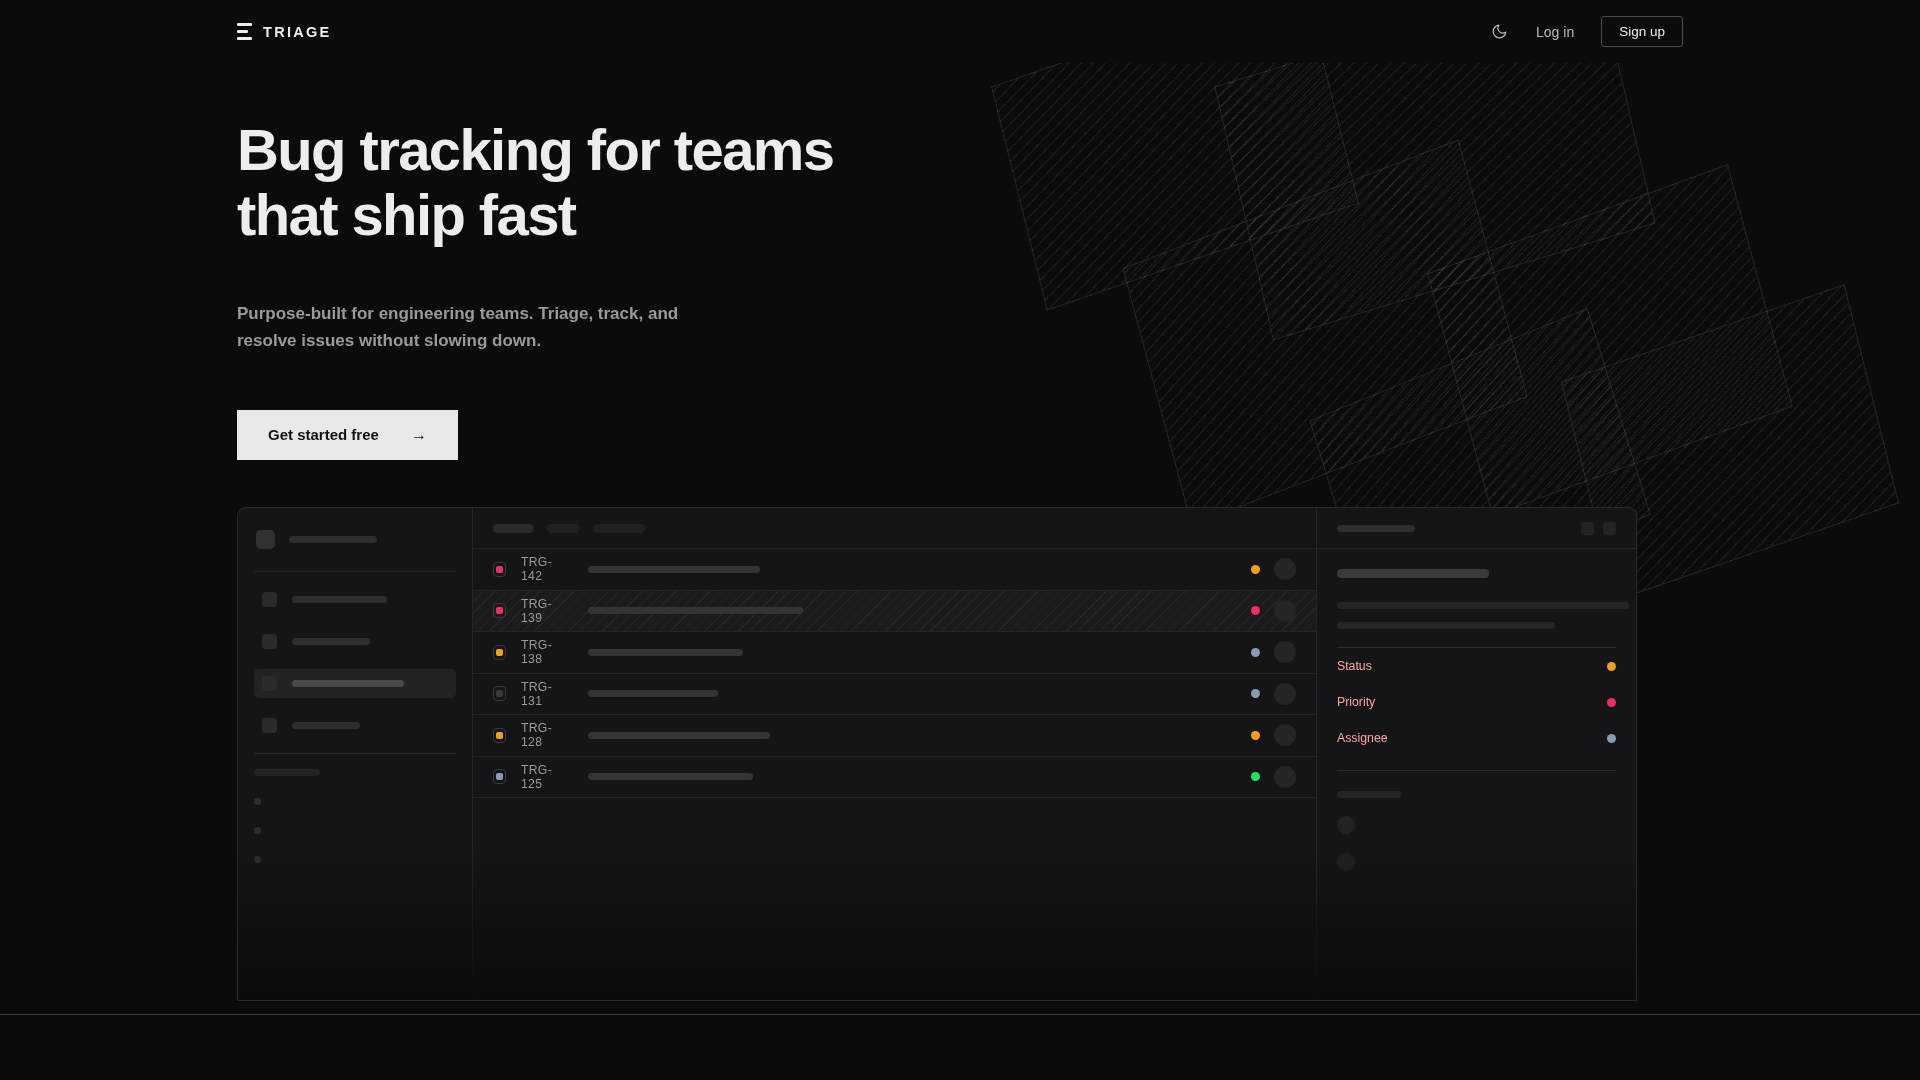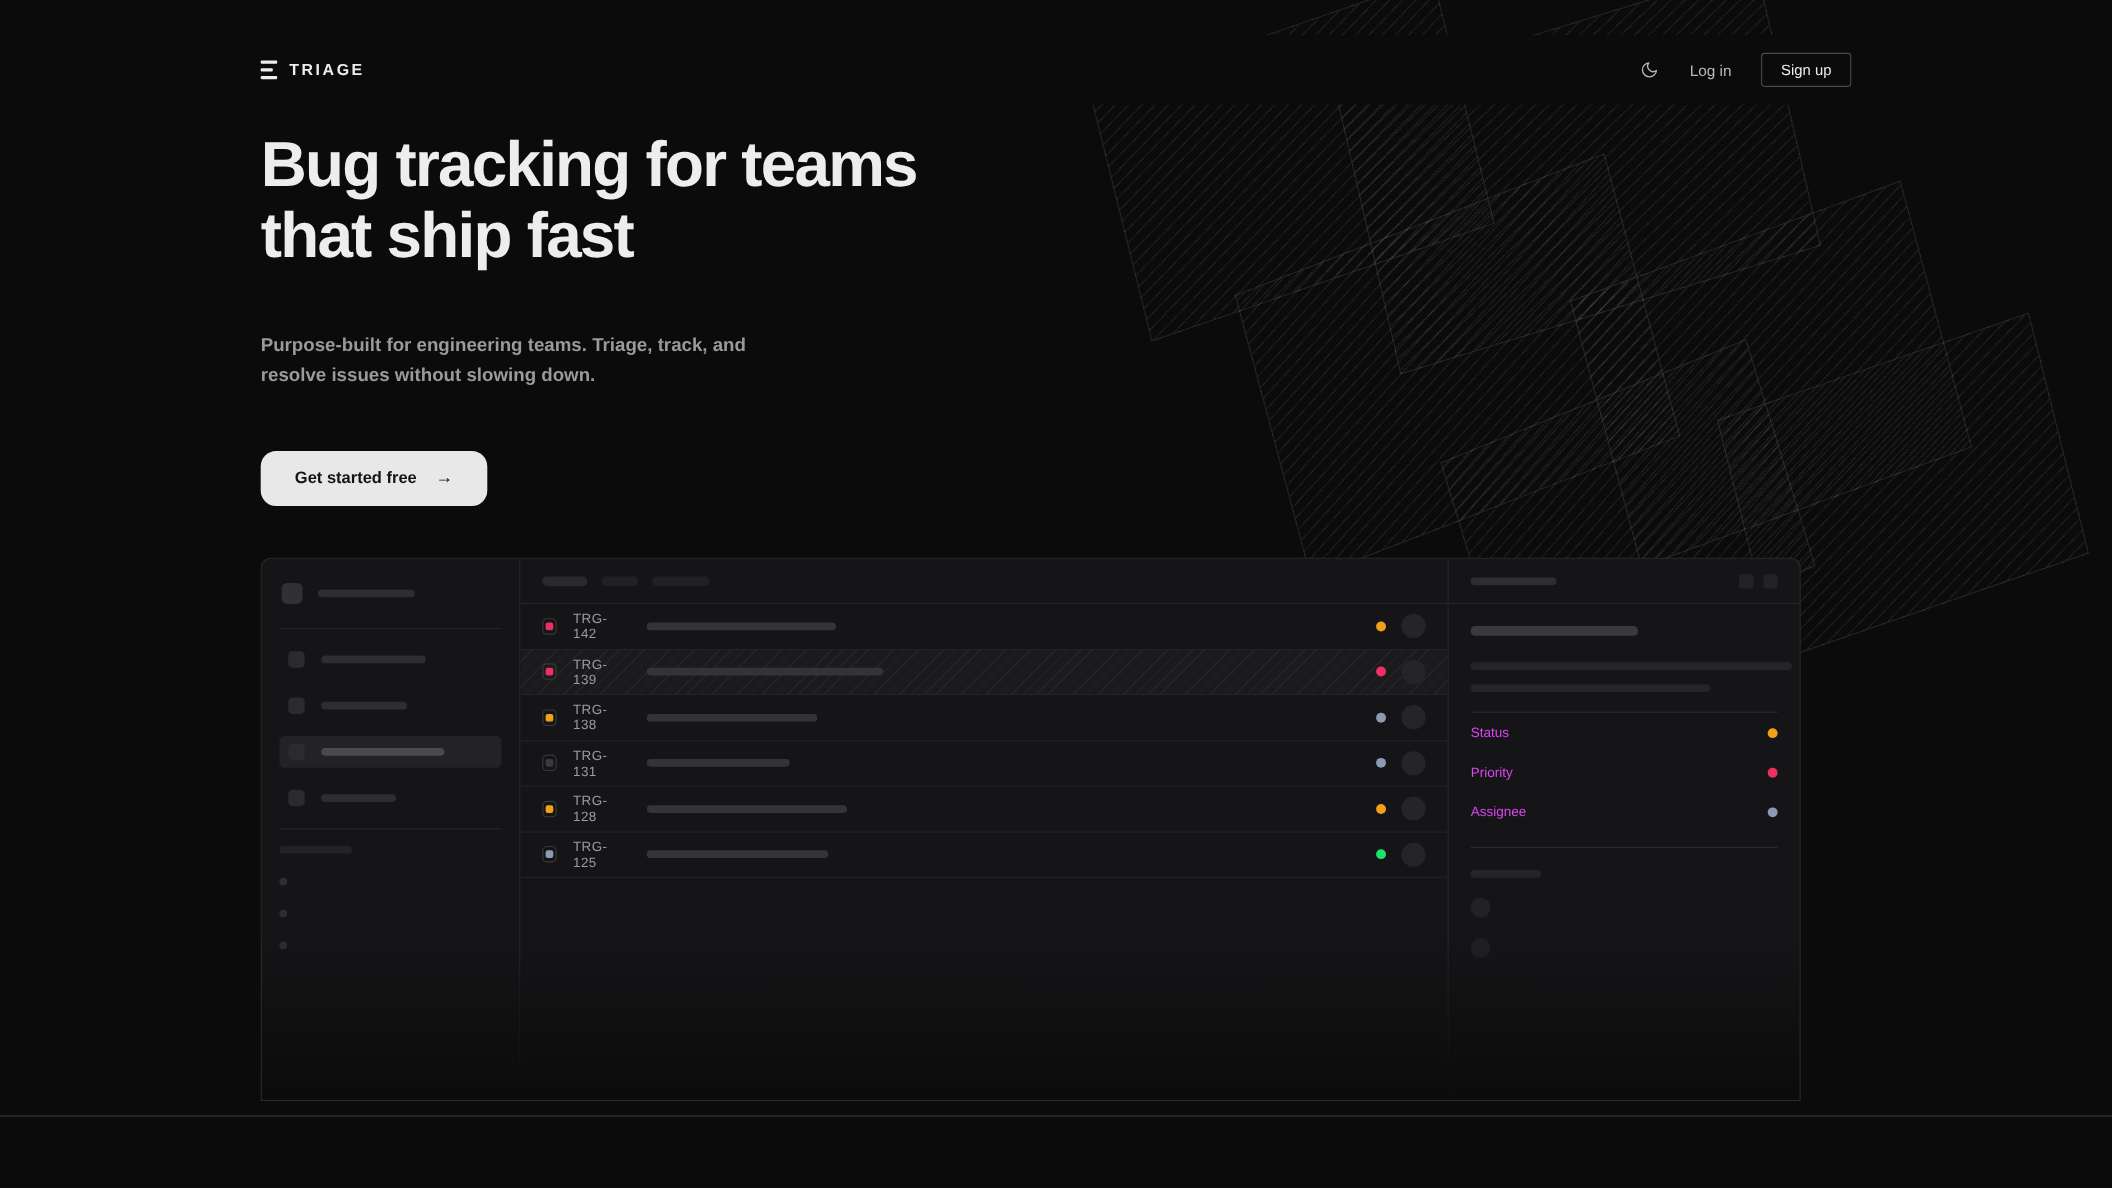--- a/index.html
+++ b/index.html
@@ -10,21 +10,20 @@
     color:#e8e8e8;
     overflow:hidden;
     position:relative;
   }
 
   
   .nav {
     position:absolute; top:0; left:0; width:1920px; height:63px;
     display:flex; align-items:center; z-index:40;
     background:#0b0b0c;
-    margin-top:32px;
   }
   .nav-inner {
     width:1920px; padding:0 237px 0 237px;
     display:flex; align-items:center; justify-content:space-between;
   }
   .brand { display:flex; align-items:center; gap:11px; }
   .brand-mark { width:15px; height:17px; display:flex; flex-direction:column; justify-content:space-between; }
   .brand-mark i { display:block; height:3px; background:#ededed; border-radius:1px; }
   .brand-mark i:nth-child(1){ width:15px; }
   .brand-mark i:nth-child(2){ width:11px; }
@@ -59,24 +58,24 @@
   
   .hero { position:absolute; left:237px; top:118px; z-index:20; }
   .hero h1 {
     font-size:58px; line-height:1.12; font-weight:bold;
     letter-spacing:-1.6px; color:#ededed; max-width:720px;
   }
   .hero p {
     margin-top:52px; font-size:17px; line-height:1.62; color:#9a9a9d; max-width:470px;font-weight:bold;
   }
   .cta {
-    margin-top:55px; display:inline-flex; align-items:center; gap:17px;
+    margin-top:55px; display:inline-flex; align-items:center; gap:32px;
     background:#e8e8e8; color:#131314;
     font-size:15px; font-weight:bold; font-family:inherit;
-    padding:16px 31px; border:none; border-radius:14px; cursor:pointer;
+    padding:16px 31px; border:none; border-radius:0; cursor:pointer;
   }
   .cta .arrow { font-size:16px; font-weight:normal; }
 
   
   .mock {
     position:absolute; left:237px; top:507px; width:1400px; height:494px;
     background:#151517; border:1px solid #2a2a2d;
     border-top-left-radius:9px; border-top-right-radius:9px;
     display:flex; overflow:hidden; z-index:20;
   }
@@ -137,21 +136,21 @@
     height:41px; border-bottom:1px solid #262629;
     display:flex; align-items:center; padding:0 20px; gap:10px;
   }
   .icon-sq { width:13px; height:13px; border-radius:3px; background:#232326; }
   .mk-detail-body { padding:20px 20px 0 20px; }
   .det-sep { height:1px; background:#2b2b2e; margin:18px 0 0 0; }
   .meta-row {
     display:flex; align-items:center; justify-content:space-between;
     padding:11px 0;
   }
-  .meta-label { font-size:12.3px; color:#d946ef; }
+  .meta-label { font-size:12.3px; color:#fca5a5; }
   .meta-dot { width:9px; height:9px; border-radius:50%; }
 
   .divider-line { position:absolute; left:0; top:1014px; width:1920px; height:1px; background:#38383b; z-index:30; }
 </style>
 </head>
 <body>
 
 <div class="decor">
   <div class="panel p1"></div>
   <div class="panel p2"></div>

